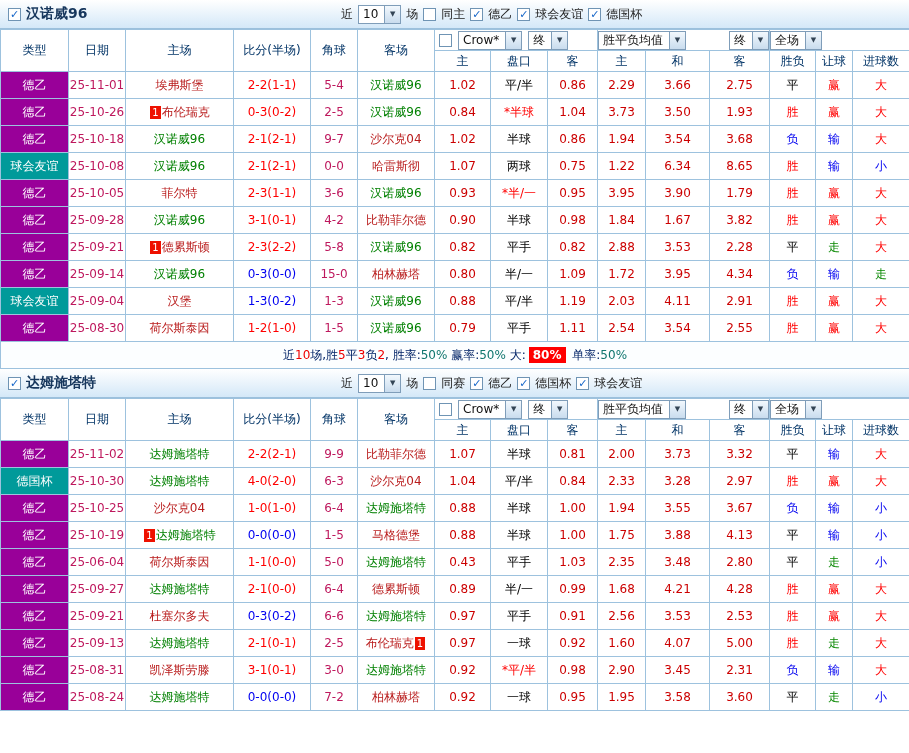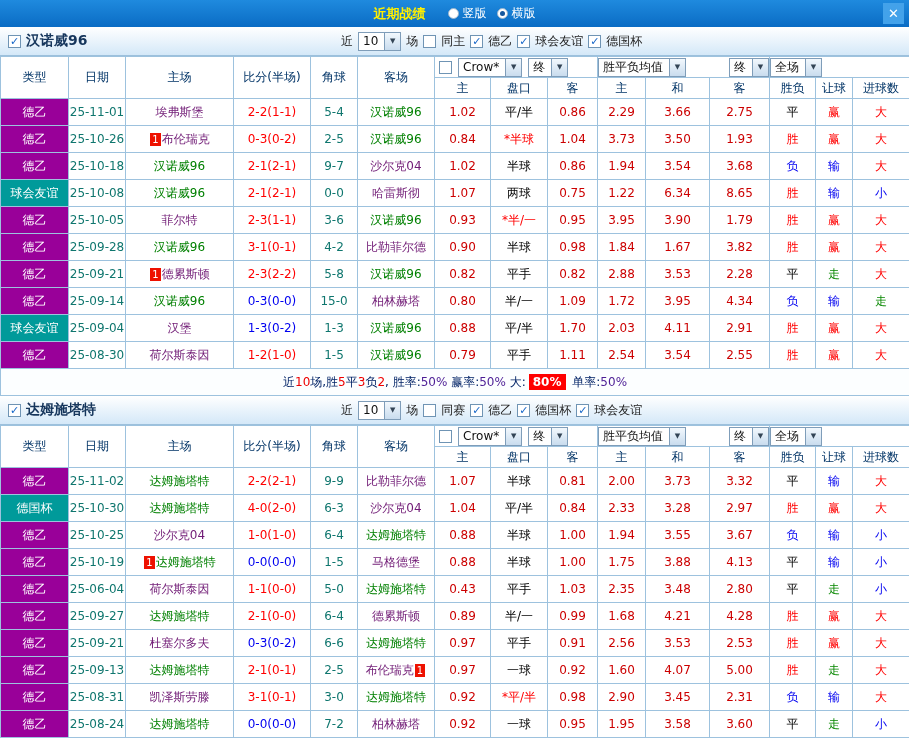--- a/index.html
+++ b/index.html
@@ -30,52 +30,38 @@
   
   table { width:909px; border-collapse:collapse; table-layout:fixed; }
   th, td { border:1px solid #9dc2de; text-align:center; white-space:nowrap; overflow:hidden; padding:0; }
   thead th { color:#003366; font-weight:normal; font-size:12px; height:21px; background:#fff; }
   .cellflex { display:flex; align-items:center; gap:6px; padding-left:4px; }
   .cellflex.center { justify-content:space-between; padding-left:0; }
   tbody td { height:27px; font-size:12px; background:#fff; }
 
   .type-purple { background:#990099; color:#fff; }
   .type-teal   { background:#009a9a; color:#fff; }
-  .date, .corners { color:#0f766e; }
-  .tm { color:#701a75; }
+  .date, .corners { color:#be185d; }
+  .tm { color:#b91c1c; }
   .tm.green-team { color:#008000; }
   .badge1 { display:inline-block; background:#ee1100; color:#fff; font-size:10px; line-height:13px; padding:0 2px; margin:0 1px; }
   .s-red { color:#ff0000; } .s-blue { color:#0000f0; }
   .odd { color:#cc0000; }
   .hcap { color:#000; } .hcap.hcap-red { color:#ff0000; }
   .r-red { color:#ff0000; } .r-blue { color:#0000f0; } .r-green { color:#088800; } .r-black { color:#000; }
 
   .summary td { height:27px; font-size:12px; background:#fcfeff; }
-  .sum-dark { color:#002266; } .sum-red { color:#ee0000; } .sum-blue { color:#4c1d95; }
+  .sum-dark { color:#002266; } .sum-red { color:#ee0000; } .sum-blue { color:#0f766e; }
   .sum-redbg { background:#ff0000; color:#fff; font-weight:bold; padding:1px 4px; margin:0 3px; }
 </style>
 </head>
 <body>
 
 <div>
 
-  <div class="titlebar">
-    <span class="title">近期战绩</span>
-    <span class="layout-opt">
-      <span class="radio"></span>
-      <span>竖版</span>
-    </span>
-    <span class="layout-opt">
-      <span class="radio sel"></span>
-      <span>横版</span>
-    </span>
-    <span class="close-btn">
-        <span>✕</span>
-      </span>
-  </div>
 
   <div class="section">
     <div class="team-bar">
       <span class="cb on"></span>
       <span class="team-name">汉诺威96</span>
       <div class="filters">
           <span class="f-lbl">近</span>
           <span class="dd">
             <span class="dd-val">10</span>
             <span class="dd-arrow">▼</span>
@@ -303,21 +289,21 @@
           </tr>
           <tr>
             <td class="type-teal">球会友谊</td>
             <td class="date">25-09-04</td>
             <td class="team"><span class="tm">汉堡</span></td>
             <td class="score s-blue">1-3(0-2)</td>
             <td class="corners">1-3</td>
             <td class="team"><span class="tm green-team">汉诺威96</span></td>
             <td class="odd">0.88</td>
             <td class="hcap">平/半</td>
-            <td class="odd">1.70</td>
+            <td class="odd">1.19</td>
             <td class="odd">2.03</td>
             <td class="odd">4.11</td>
             <td class="odd">2.91</td>
             <td class="r-red">胜</td>
             <td class="r-red">赢</td>
             <td class="r-red">大</td>
           </tr>
           <tr>
             <td class="type-purple">德乙</td>
             <td class="date">25-08-30</td>

